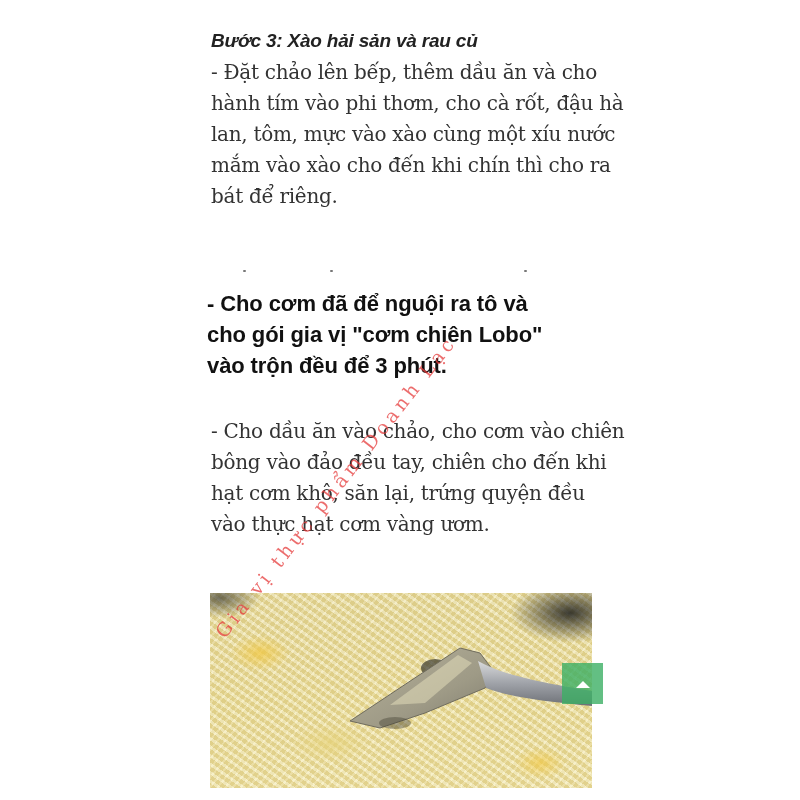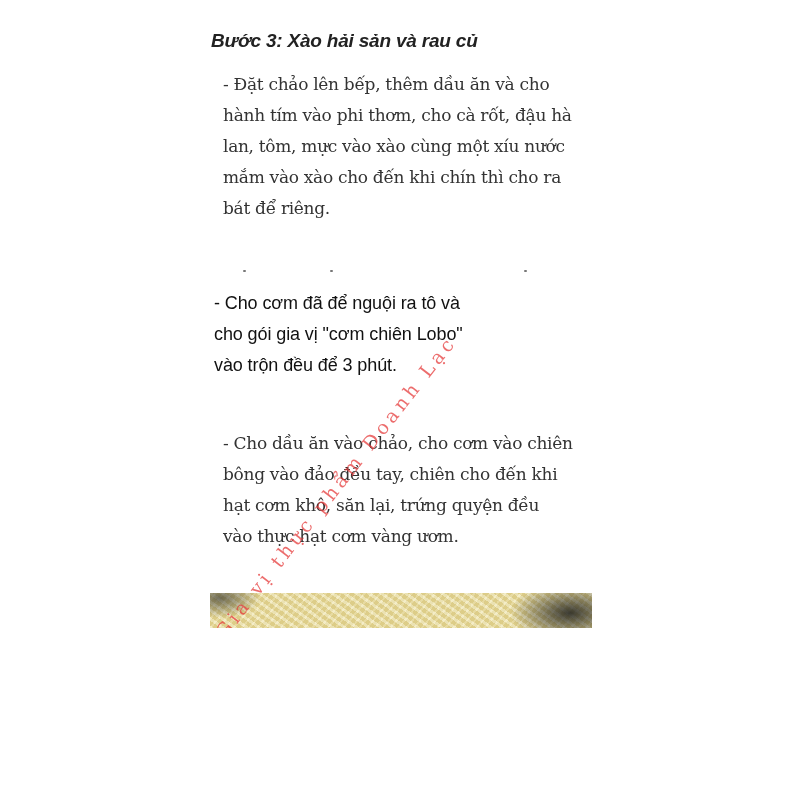--- a/index.html
+++ b/index.html
@@ -6,58 +6,58 @@
       margin: 0;
       padding: 0;
       background: #ffffff;
       width: 800px;
       height: 800px;
       overflow: hidden;
     }
     .page {
       position: relative;
       width: 800px;
-      height: 628px;
+      height: 788px;
       background: #ffffff;
       overflow: hidden;
     }
     .heading {
       position: absolute;
       left: 211px;
       font-family: "Liberation Sans", sans-serif;
       font-style: italic;
       font-weight: bold;
       font-size: 19px;
       color: #222222;
       margin: 0;
       white-space: nowrap;
       letter-spacing: -0.2px;
     }
     .serif-para {
       position: absolute;
       left: 211px;
       width: 390px;
       font-family: "DejaVu Serif", serif;
-      font-size: 17px;
+      font-size: 20px;
       line-height: 31px;
       color: #333333;
-      margin: 12px;
+      margin: 0;
       letter-spacing: -0.3px;
     }
     .serif-para span.line {
       display: block;
       white-space: nowrap;
     }
     .big-para {
       position: absolute;
-      left: 214px;
+      left: 207px;
       width: 400px;
       font-family: "Liberation Sans", sans-serif;
-      font-weight: normal;
-      font-size: 18px;
+      font-weight: bold;
+      font-size: 22px;
       line-height: 31px;
       color: #111111;
       margin: 0;
       letter-spacing: -0.1px;
     }
     .big-para span.line {
       display: block;
       white-space: nowrap;
     }
     .stray-marks {

